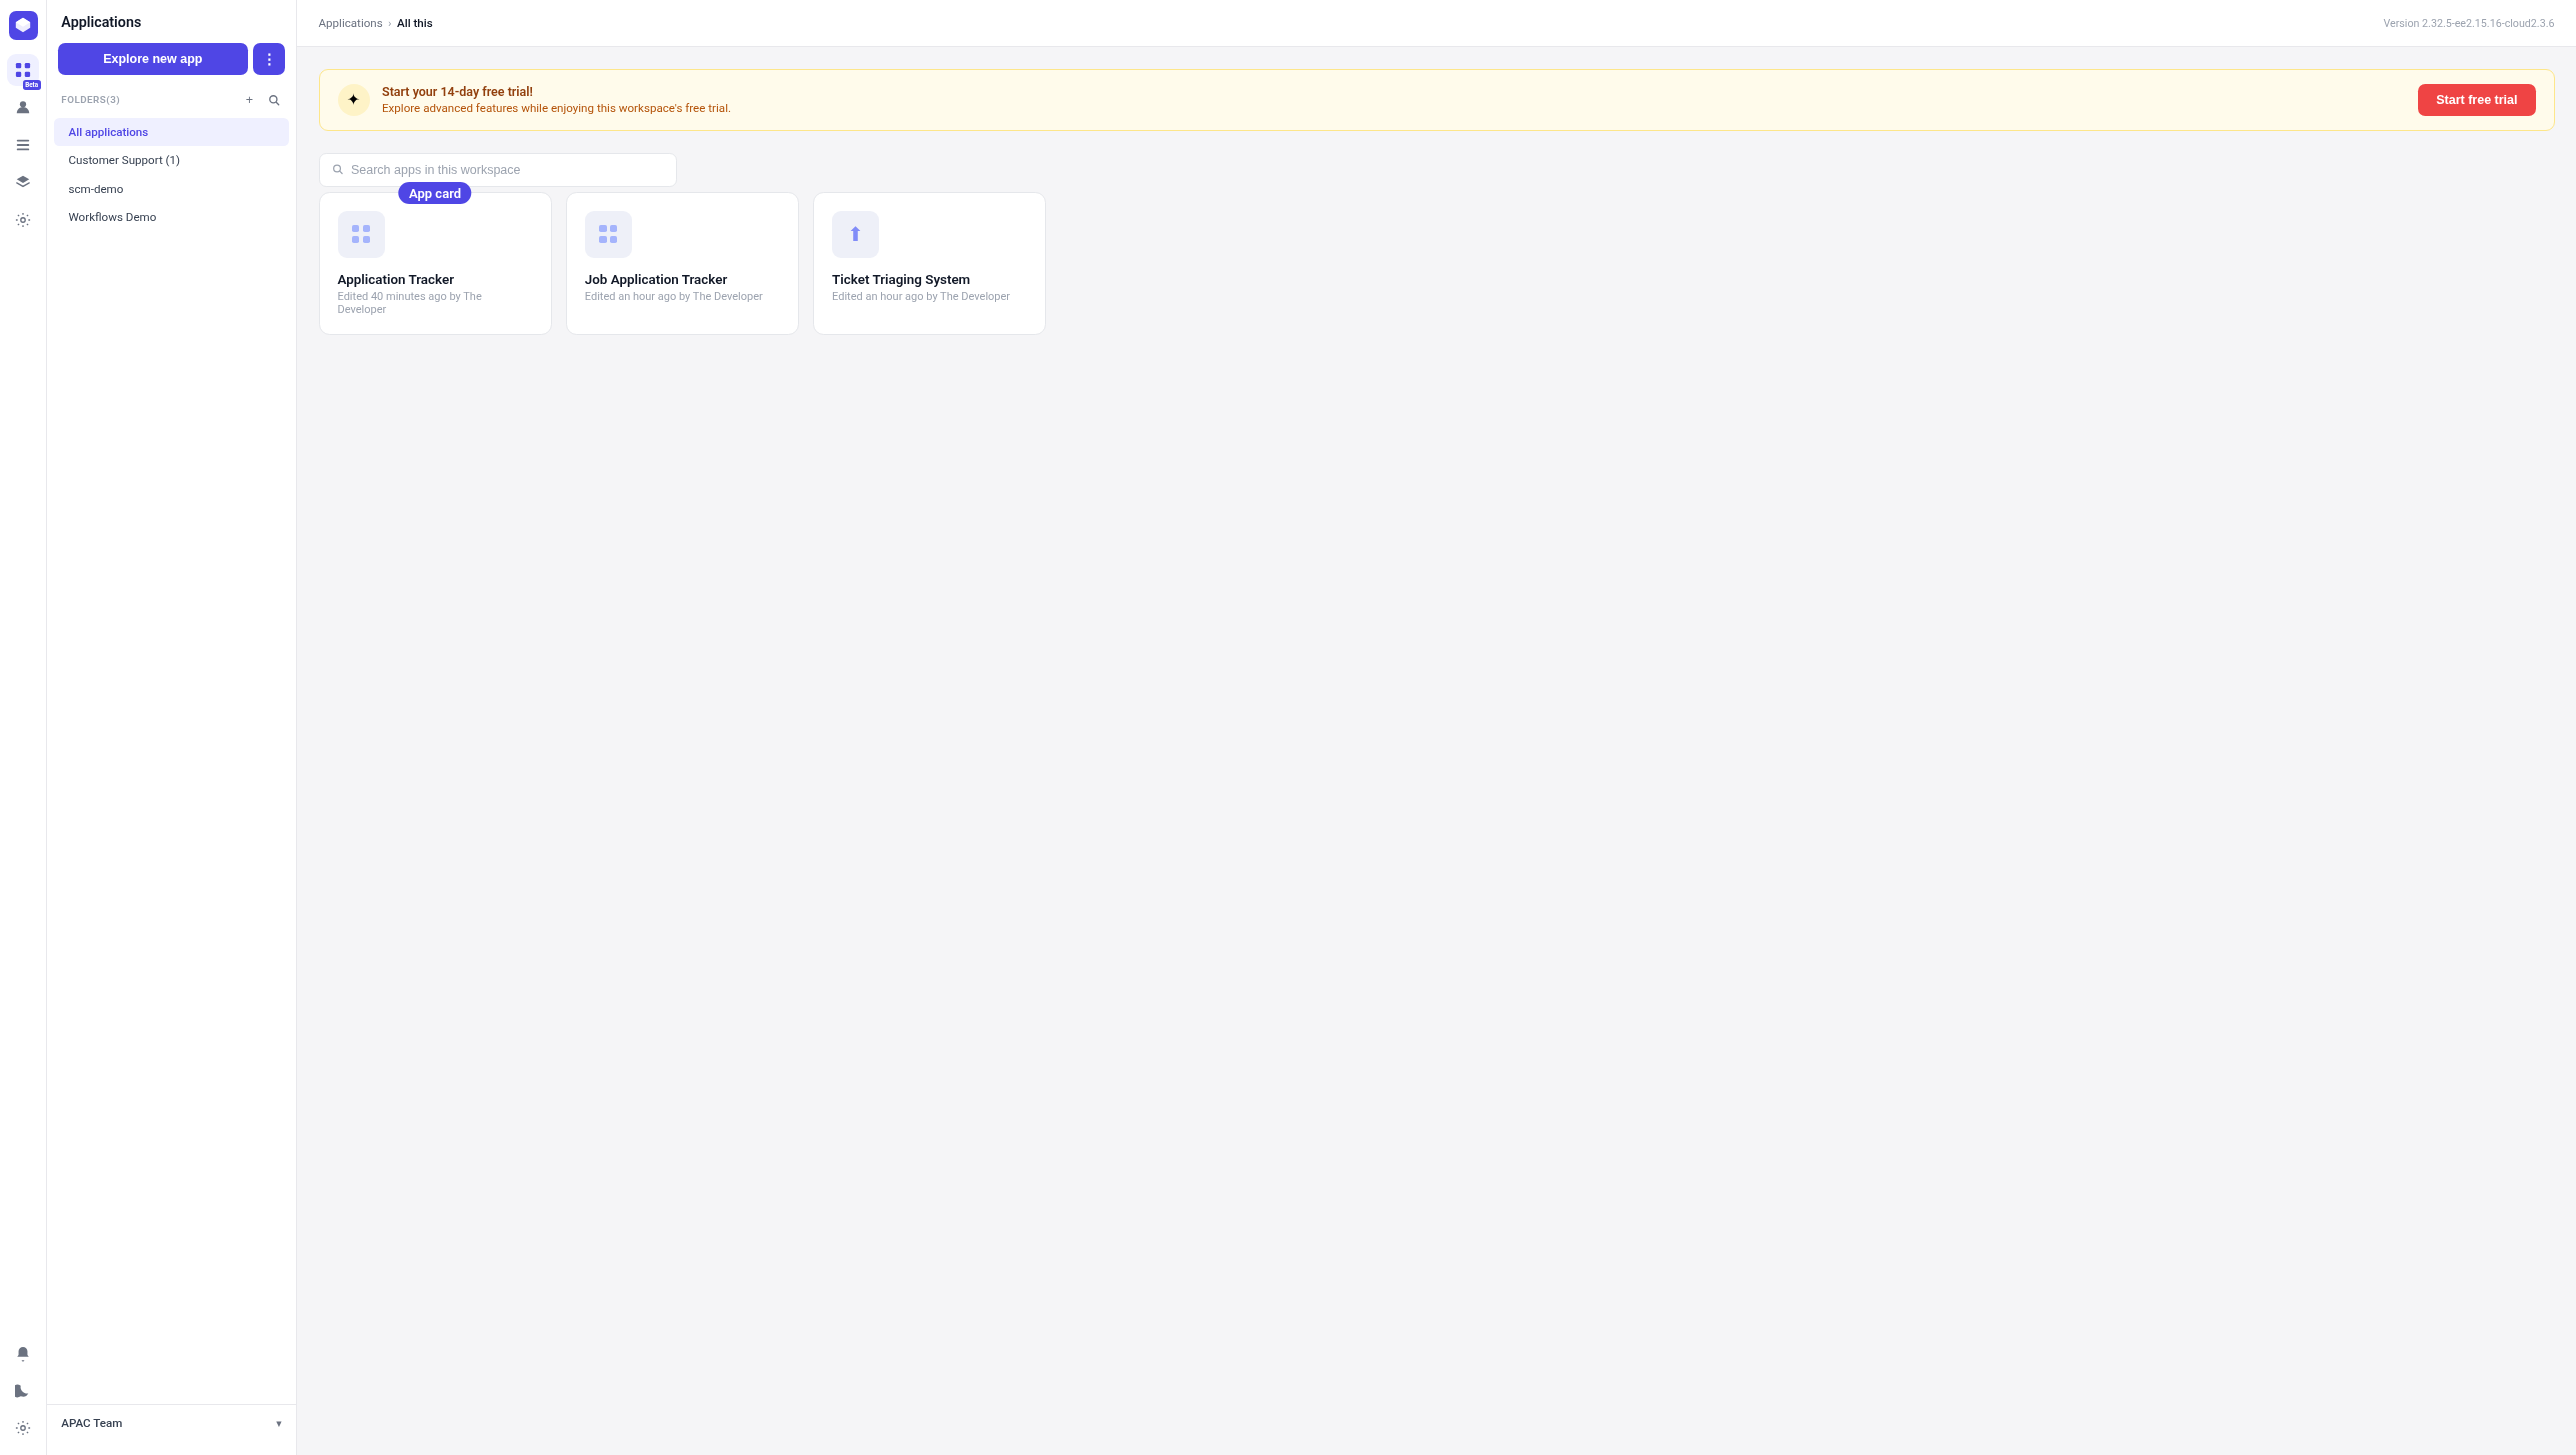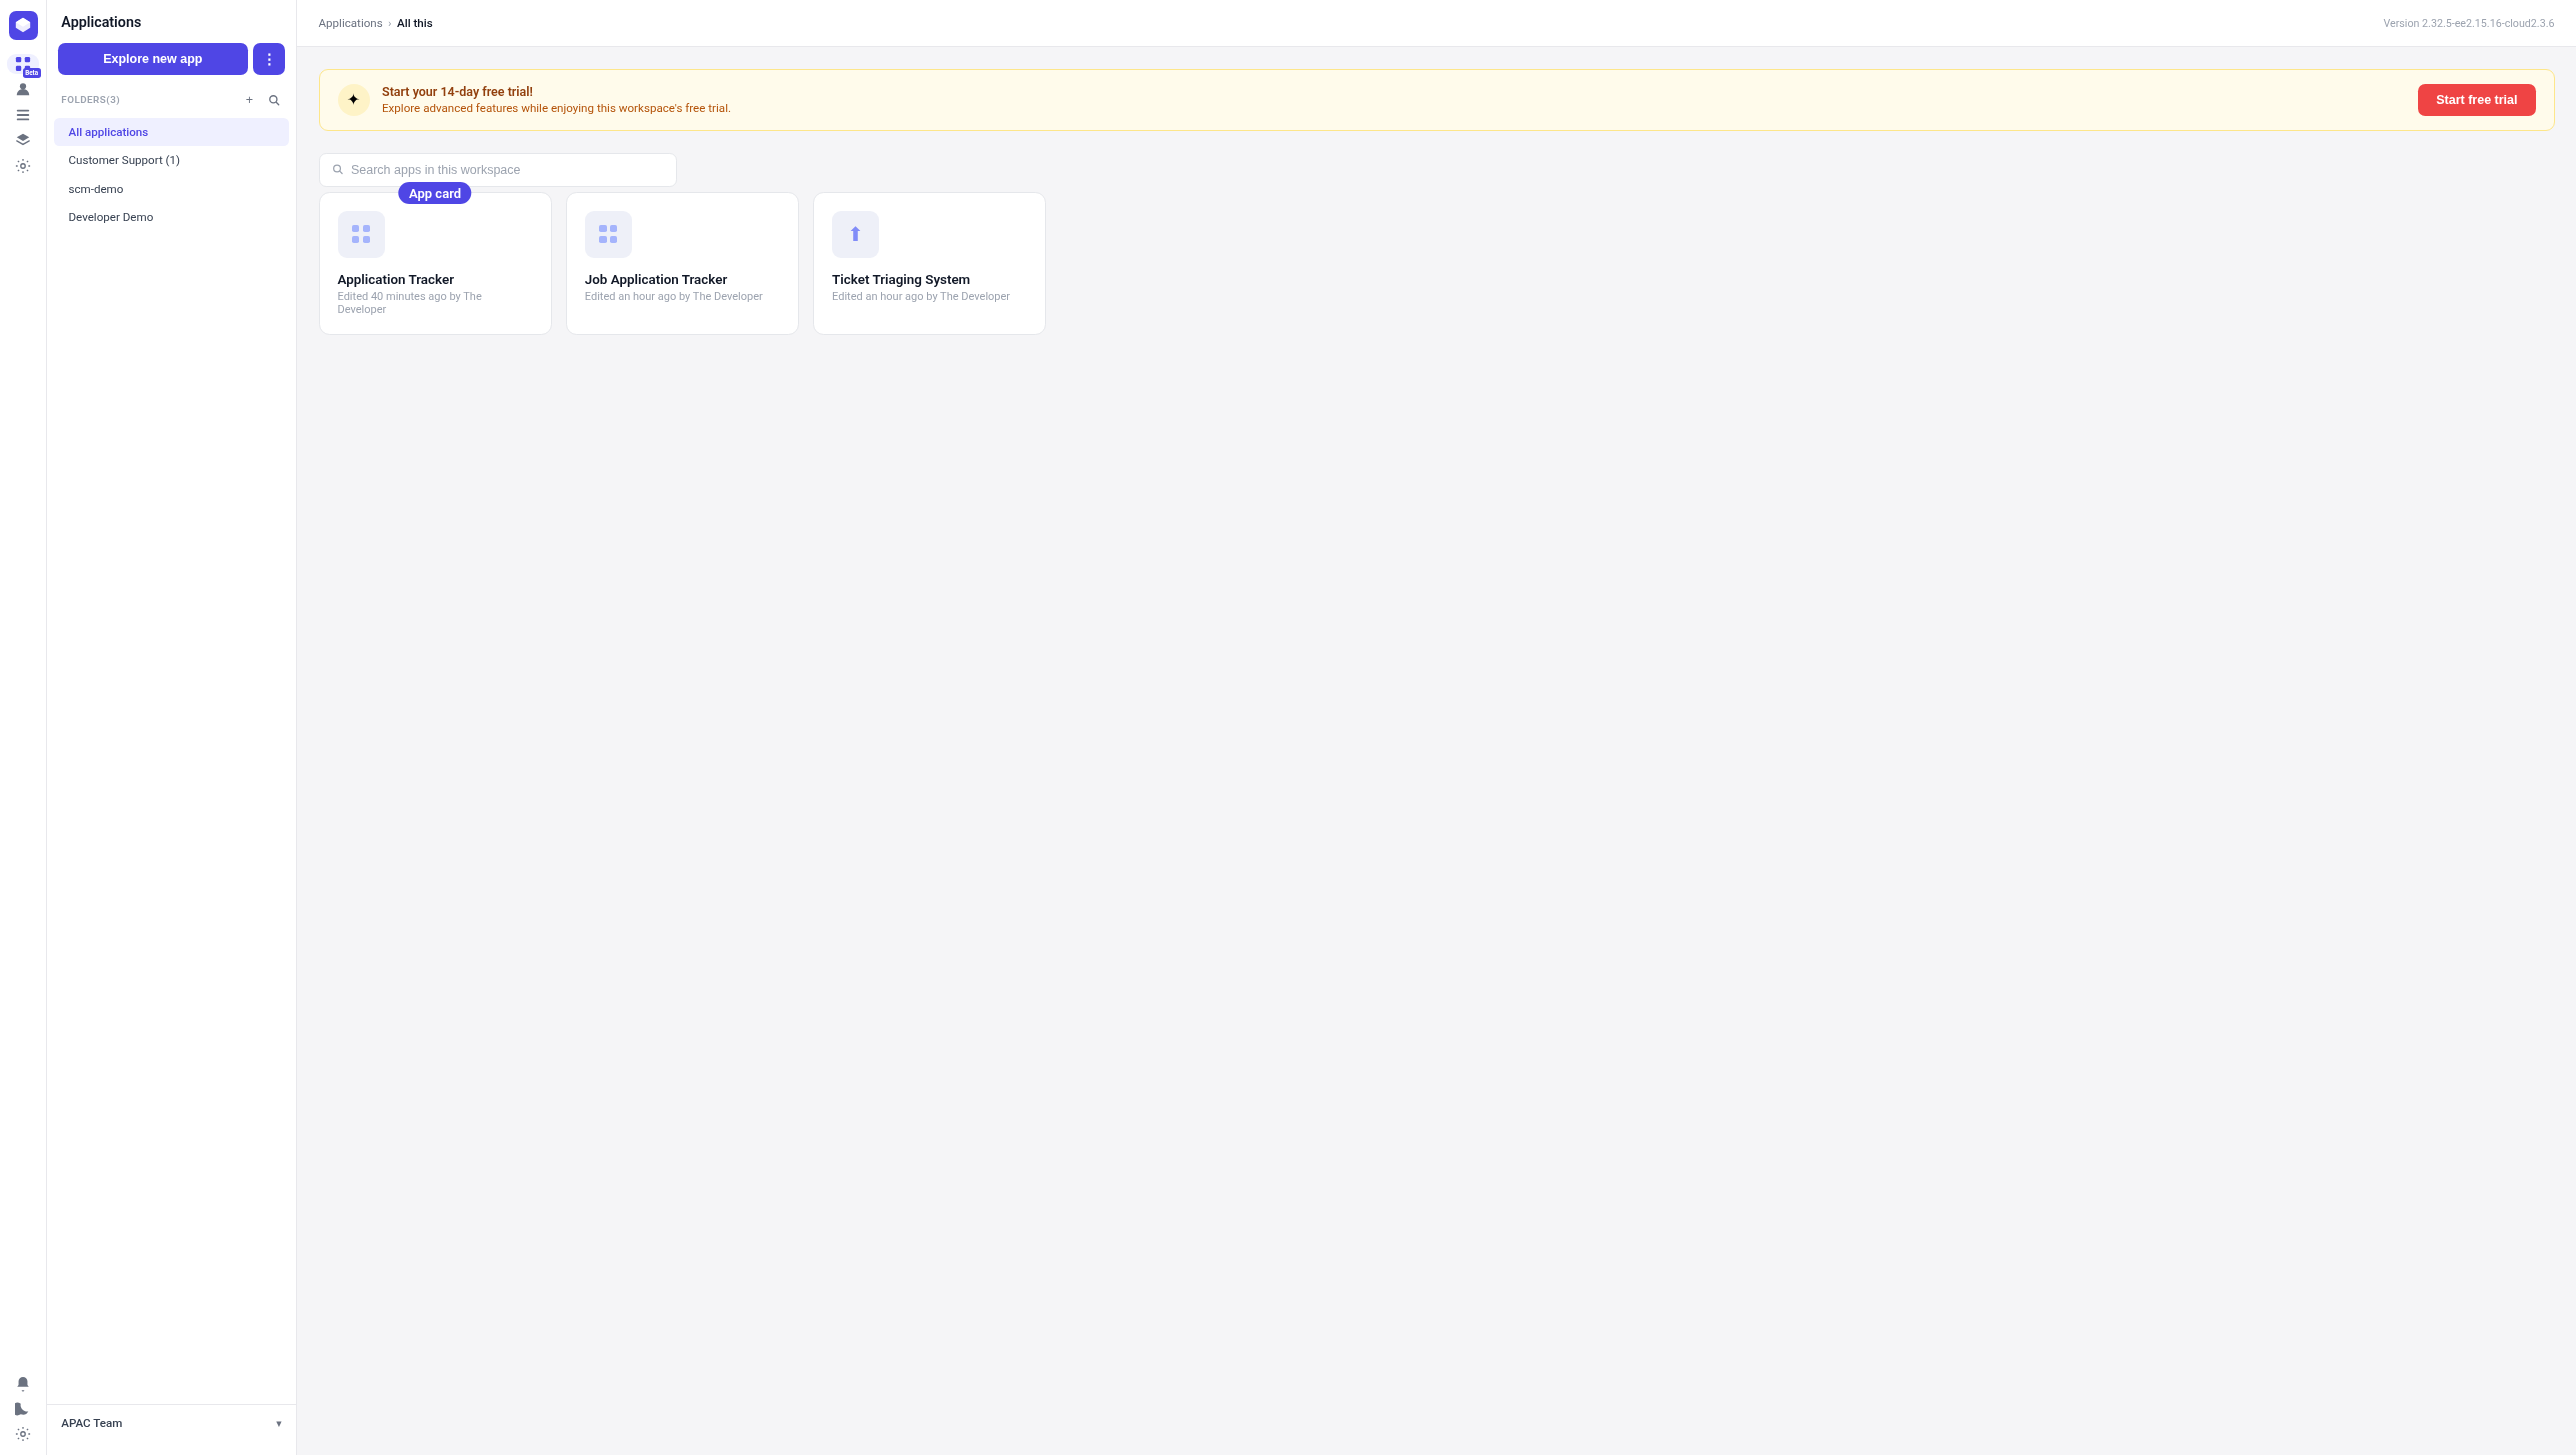--- a/index.html
+++ b/index.html
@@ -23,21 +23,21 @@
       background: #4f46e5;
       border-radius: 7.2px;
       display: flex;
       align-items: center;
       justify-content: center;
       margin-bottom: 9px;
     }
     .icon-sidebar .logo svg { color: #fff; }
     .icon-sidebar .nav-icon {
       width: 32px;
-      height: 20px;
+      height: 32px;
       border-radius: 9px;
       display: flex;
       align-items: center;
       justify-content: center;
       cursor: pointer;
       color: #6b7280;
       position: relative;
     }
     .icon-sidebar .nav-icon.active { background: #eff0ff; color: #4f46e5; }
     .beta-badge {
@@ -409,21 +409,21 @@
           <path d="M9.5 9.5L12 12" stroke-linecap="round"></path>
         </svg>
       </button>
     </div>
   </div>
 
   <div id="folder-list">
       <div class="folder-item active">All applications</div>
       <div class="folder-item">Customer Support (1)</div>
       <div class="folder-item">scm-demo</div>
-      <div class="folder-item">Developer Demo</div>
+      <div class="folder-item">Workflows Demo</div>
     </div>
 
   <div class="left-panel-footer">
     <span class="workspace-name">APAC Team</span>
     <span class="chevron-down">▾</span>
   </div>
 </div>
 
 <div class="main-content">
 

